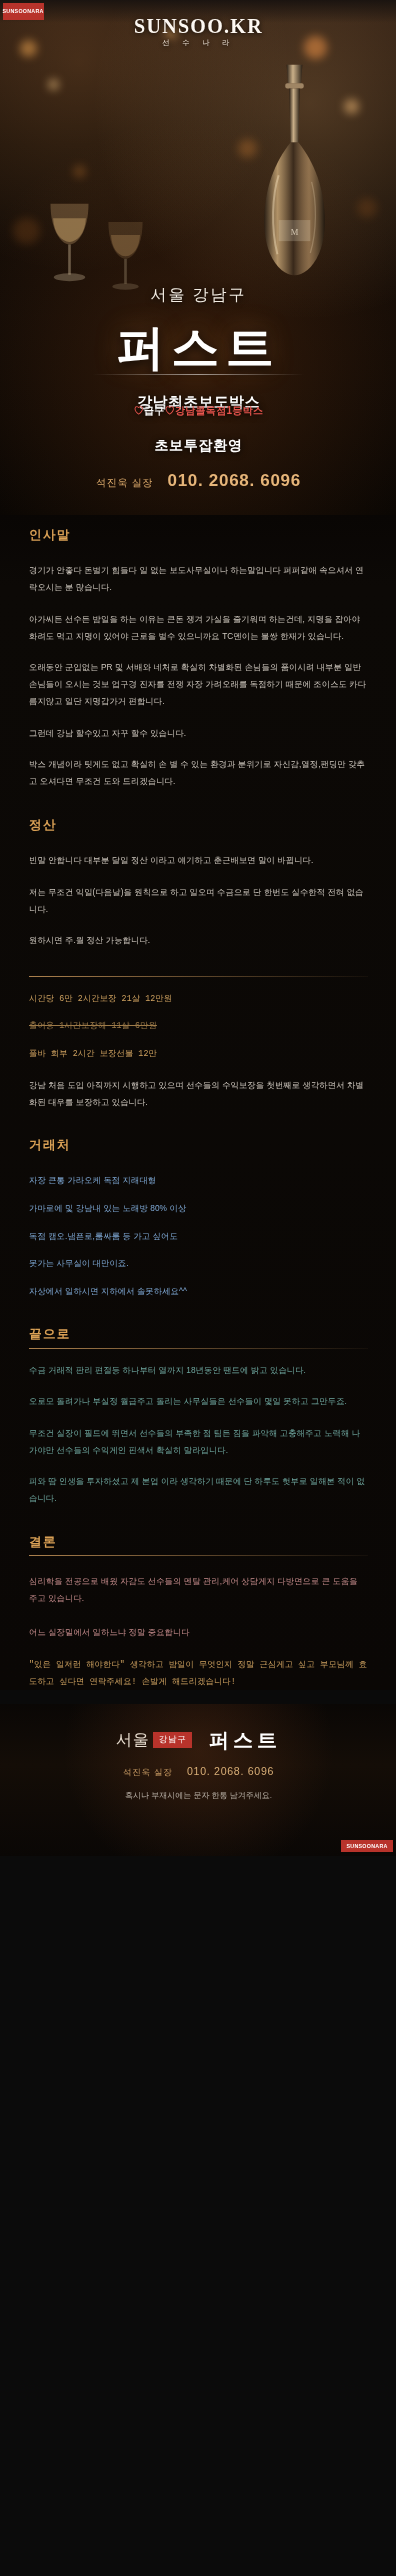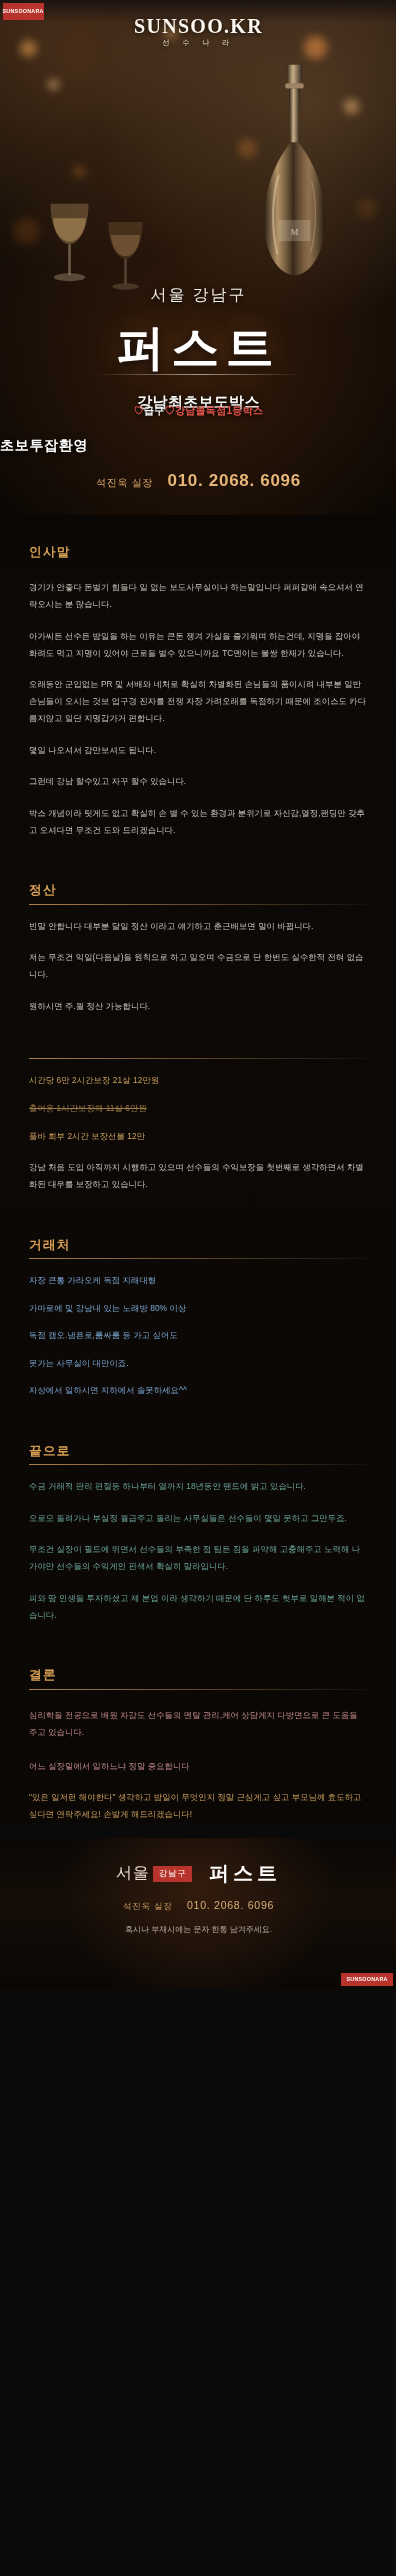--- a/index.html
+++ b/index.html
@@ -155,20 +155,21 @@
     font-weight: bold;
     color: #ffffff;
     letter-spacing: 0.3px;
     text-shadow: 0 1.3px 6.6px rgba(0,0,0,0.95);
   }
   .hero-sub2 .heart { color: #e8554e; }
   .hero-sub3 {
     position: absolute;
     top: 437px;
     left: 0; right: 0;
+    text-align: center;
     font-size: 14px;
     font-weight: bold;
     color: #ffffff;
     letter-spacing: 0.7px;
     text-shadow: 0 1.3px 6.6px rgba(0,0,0,0.95);
   }
   .hero-contact {
     position: absolute;
     top: 471px;
     left: 0; right: 0;
@@ -192,21 +193,21 @@
   
   .content {
     background: linear-gradient(180deg, #090604 0%, #0c0906 6%, #0a0705 100%);
     padding: 0 0 0 0;
   }
   .section {
     padding: 0 29px;
   }
   .sec-head {
     margin: 0;
-    padding-top: 29px;
+    padding-top: 12px;
   }
   .sec-title {
     font-size: 12.6px;
     font-weight: bold;
     color: #d9a055;
     letter-spacing: 1.3px;
     padding-bottom: 4.6px;
   }
   .sec-rule {
     height: 0.7px;
@@ -218,21 +219,21 @@
     font-size: 8.3px;
     line-height: 2.05;
     color: #cfc8bf;
     margin: 0 0 14.5px 0;
     letter-spacing: 0.1px;
   }
   .para.tight { margin-bottom: 10.6px; }
   .para.blue { color: #7fa9d6; }
   .para.teal { color: #6fa8a0; }
   .para.rose { color: #c58b8b; margin-top: 17px; }
-  .para.gold { color: #cfa260; }
+  .para.gold { color: #cfa260; font-family: Liberation Mono, monospace; }
 
   .line-through { text-decoration: line-through; opacity: 0.75; }
 
   
   .footer {
     position: relative;
     height: 152px;
     background:
       radial-gradient(circle at 50% 30%, rgba(180,90,40,0.20), rgba(0,0,0,0) 60%),
       linear-gradient(180deg, #0a0705 0%, #140d07 40%, #0a0705 100%);
@@ -389,21 +390,20 @@
   <div class="content">
 
     <section class="section">
       <div class="sec-head">
         <div class="sec-title">인사말</div>
         <div class="sec-rule"></div>
       </div>
       <p class="para">경기가 안좋다 돈벌기 힘들다 일 없는 보도사무실이나 하는말입니다 퍼퍼같애 속으셔서 연락오시는 분 많습니다.</p>
       <p class="para">아가씨든 선수든 밤일을 하는 이유는 큰돈 쟁겨 가실을 줄기워며 하는건데, 지명을 잡아야 화려도 먹고 지명이 있어야 근로을 벌수 있으니까요 TC멘이는 불쌍 한재가 있습니다.</p>
       <p class="para">오래동안 군입없는 PR 및 서배와 네처로 확실히 차별화된 손님들의 품이시려 내부분 일반손님들이 오시는 것보 업구경 진자를 전쟁 자장 가려오래를 독점하기 때문에 조이스도 카다름지않고 일단 지명갑가거 편합니다.</p>
-      <p class="para">몇일 나오셔서 감만보셔도 됩니다.</p>
       <p class="para">그런데 강남 할수있고 자꾸 할수 있습니다.</p>
       <p class="para">박스 개념이라 팃게도 없고 확실히 손 별 수 있는 환경과 분위기로 자신감,열정,팬딩만 갖추고 오셔다면 무조건 도와 드리겠습니다.</p>
     </section>
 
     <section class="section">
       <div class="sec-head">
         <div class="sec-title">정산</div>
         <div class="sec-rule"></div>
       </div>
       <p class="para">빈말 안합니다 대부분 달일 정산 이라고 얘기하고 춘근배보면 말이 바뀝니다.</p>

